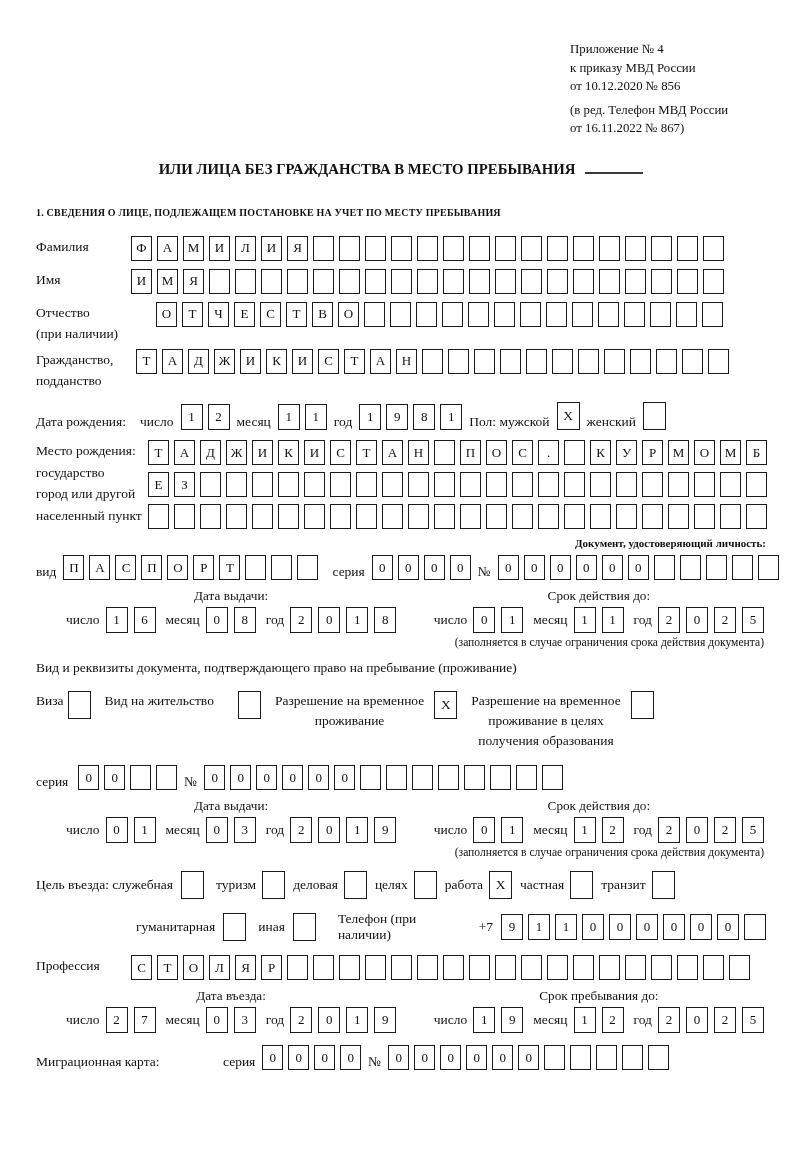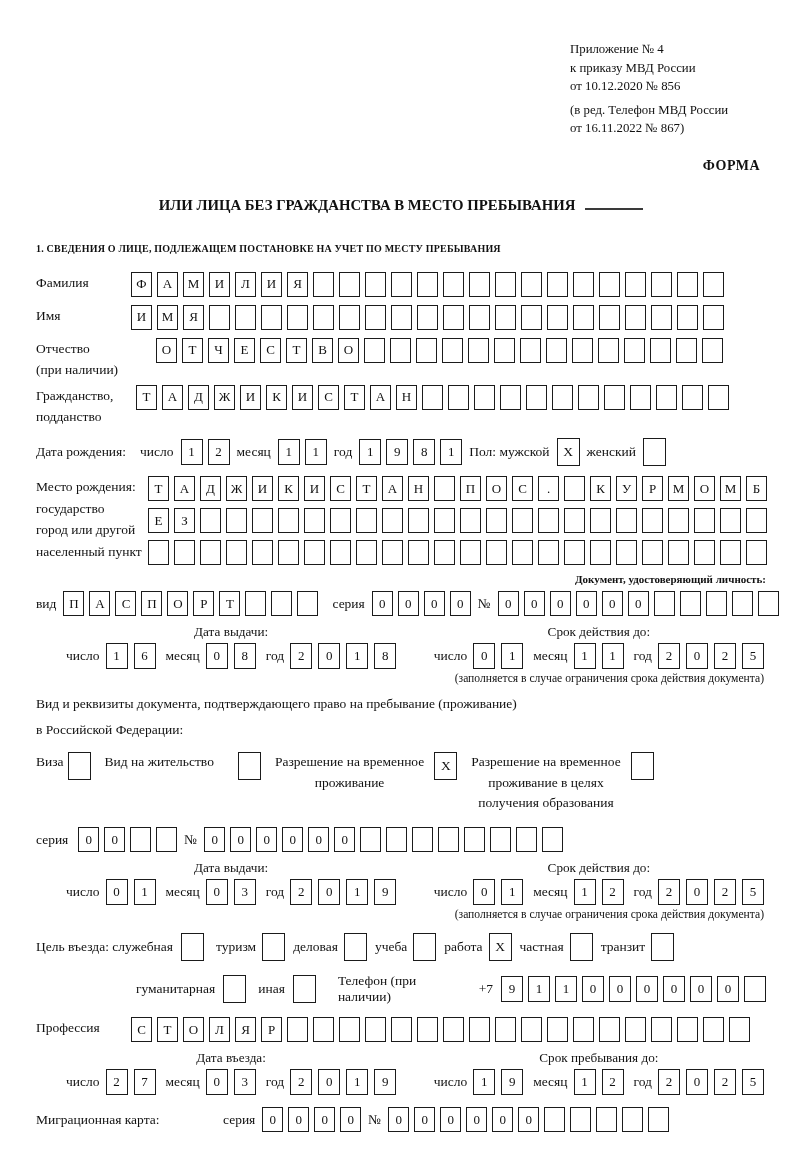--- a/index.html
+++ b/index.html
@@ -38,21 +38,21 @@
   .cellcol { display:flex; flex-direction:column; gap:7px; }
 
   .checkbox {
     width:23px; height:28px; flex:none; display:inline-flex;
     align-items:center; justify-content:center;
     border:1.8px solid #1b1b1b; font-size:13.5px; background:#fff;
     vertical-align:top;
   }
 
   
-  .inline-row { display:flex; align-items:center; margin-top:10px; }
+  .inline-row { display:flex; align-items:flex-end; margin-top:10px; }
   .inline-row .lbl { margin:0 7px; }
   .inline-row .lbl.first { margin-left:0; }
 
   
   .dates-row { display:flex; justify-content:space-between; margin-top:8px; padding:0 2px 0 0; }
   .dgroup { display:flex; flex-direction:column; }
   .dgroup .dhead { text-align:center; font-size:13.2px; margin-bottom:3px; }
   .dline { display:flex; align-items:center; }
   .dline .lbl { margin-right:6px; }
   .dline .lbl.mid { margin-left:10px; }
@@ -77,21 +77,20 @@
 
 <div class="page">
 
   <div class="hdr-block">
     <div>Приложение № 4</div>
     <div>к приказу МВД России</div>
     <div>от 10.12.2020 № 856</div>
     <div class="grp2">(в ред. Телефон МВД России</div>
     <div>от 16.11.2022 № 867)</div>
   </div>
-  <div class="forma">ФОРМА</div>
 
   <div class="title">
     <div><span>ИЛИ ЛИЦА БЕЗ ГРАЖДАНСТВА В МЕСТО ПРЕБЫВАНИЯ</span><span class="blank-line"></span></div>
   </div>
 
   <div class="sec-heading">1. СВЕДЕНИЯ О ЛИЦЕ, ПОДЛЕЖАЩЕМ ПОСТАНОВКЕ НА УЧЕТ ПО МЕСТУ ПРЕБЫВАНИЯ</div>
 
   <div class="frow" style="margin-top:18px;">
     <div class="flabel w95">Фамилия</div>
     <div class="cells">
@@ -409,21 +408,20 @@
             <span class="cell">2</span>
             <span class="cell">5</span>
           </span>
       </div>
       <div class="note">(заполняется в случае ограничения срока действия документа)</div>
     </div>
   </div>
 
   <div style="margin-top:6px; line-height:1.9;">
     <div>Вид и реквизиты документа, подтверждающего право на пребывание (проживание)</div>
-    <div>в Российской Федерации:</div>
   </div>
 
   <div class="permit-row">
     <div class="permit-item">
       <span class="permit-text">Виза</span>
       <span class="checkbox" style="margin-left:4px;"></span>
     </div>
     <div class="permit-item">
       <span class="permit-text">Вид на жительство</span>
       <span class="checkbox" style="margin-left:24px;"></span>
@@ -520,21 +518,21 @@
     </div>
   </div>
 
   <div class="purpose-row">
     <span>Цель въезда: служебная</span>
     <span class="checkbox"></span>
     <span>туризм</span>
     <span class="checkbox tight"></span>
     <span>деловая</span>
     <span class="checkbox tight"></span>
-    <span>учеба</span>
+    <span>целях</span>
     <span class="checkbox tight"></span>
     <span>работа</span>
     <span class="checkbox tight">X</span>
     <span>частная</span>
     <span class="checkbox tight"></span>
     <span>транзит</span>
     <span class="checkbox tight" style="margin-right:0;"></span>
   </div>
 
   <div class="purpose-row" style="margin-left:100px;">

